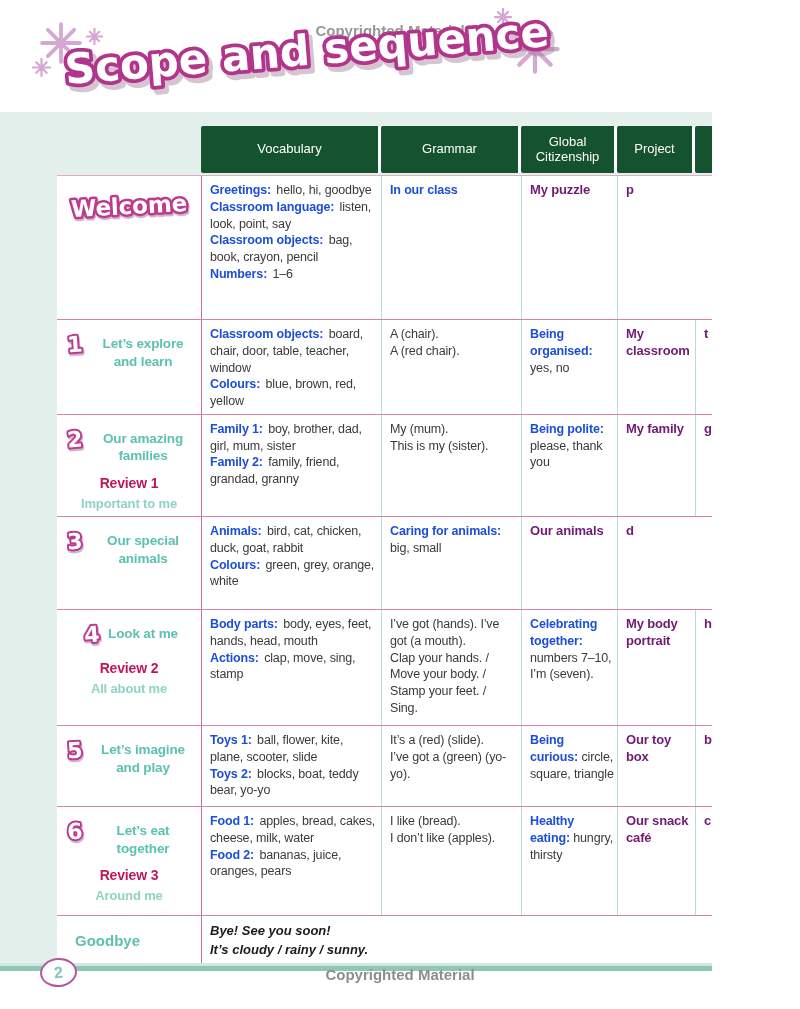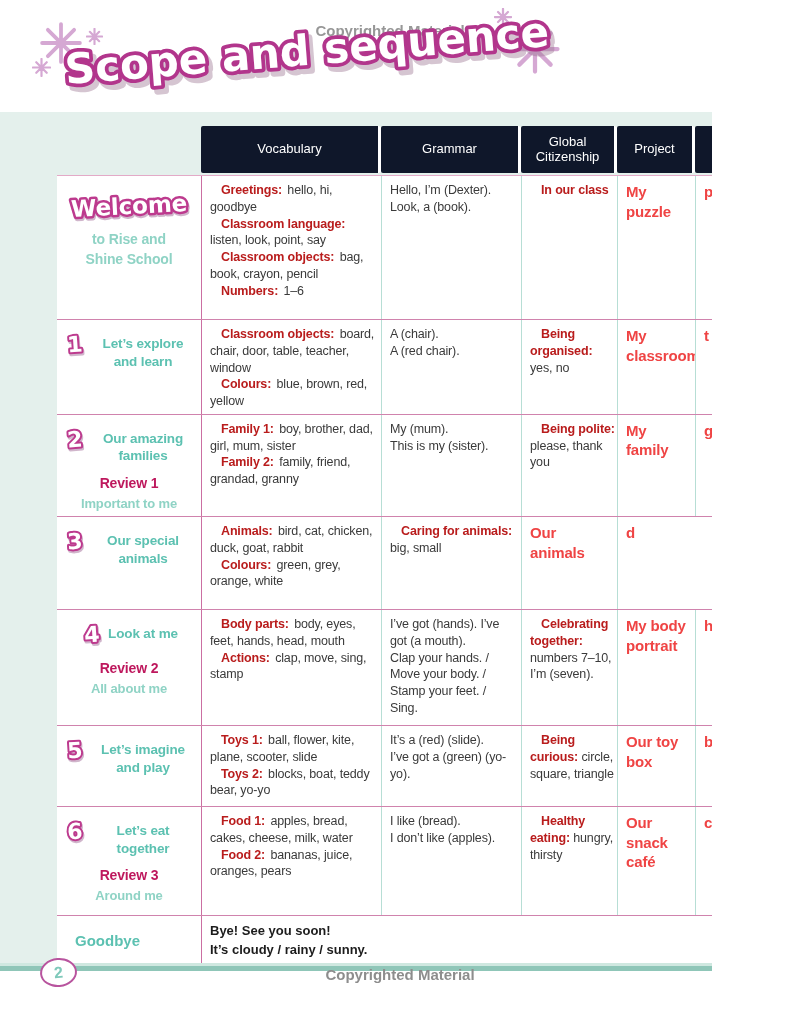--- a/index.html
+++ b/index.html
@@ -15,57 +15,57 @@
         fill:#ffffff;stroke:#b2358c;stroke-width:7.5px;stroke-linejoin:round;paint-order:stroke fill;}
   .sparkle{position:absolute;z-index:1;}
   .sparkle path{stroke:#d5a8d3;stroke-linecap:round;fill:none;}
 
   
   .band{position:absolute;left:0;top:112px;width:800px;height:852px;background:#e4f0ec;}
 
   
   .tbl{position:absolute;left:57px;top:14px;width:691px;}
   .thead{display:grid;grid-template-columns:144px 180px 140px 96px 78px 53px;height:47px;}
-  .th{background:#0f172a;color:#fff;font-size:13px;line-height:1.15;text-align:center;
+  .th{background:#14532d;color:#fff;font-size:13px;line-height:1.15;text-align:center;
       display:flex;align-items:center;justify-content:center;border-right:3px solid #fff;border-radius:2px;padding:2px;}
   .th:last-child{border-right:none;padding-left:27px;}
   .th-spacer{background:transparent;border:none;}
 
   .tbody{margin-top:2px;background:#fff;border-right:1px solid #b7ded5;
          border-top:1px solid #e3aac7;}
   .row{display:grid;grid-template-columns:144px 180px 140px 96px 78px 53px;
        border-bottom:1.5px solid #d083ad;}
   .grow{display:grid;grid-template-columns:144px 547px;border-bottom:1.5px solid #d083ad;}
   .cell{padding:6px 5px 4px 8px;font-size:12.5px;line-height:1.34;color:#3a3a3a;
         letter-spacing:-0.15px;overflow:hidden;}
-  .cell b{color:#b91c1c;margin-left:11px;}
+  .cell b{color:#1d4ed8;}
   .c-vocab{border-left:1.5px solid #cb6fa2;}
   .c-gram,.c-cit,.c-proj,.c-sound{border-left:1px solid #b7ded5;}
-  .c-proj,.c-sound{font-weight:bold;color:#ef4444;font-size:15px;line-height:1.3;}
+  .c-proj,.c-sound{font-weight:bold;color:#701a75;font-size:13px;line-height:1.3;}
   .c-cit{padding-right:2px;}
   .seg b{padding-right:2px;}
 
   
   .c-unit{padding:12px 6px 4px 6px;text-align:center;}
   .u-line{display:flex;justify-content:center;align-items:flex-start;gap:4px;}
   .u-title{font-weight:bold;color:#5cc1b1;font-size:13.5px;line-height:1.3;max-width:104px;
            display:inline-block;padding-top:3px;}
   .u-sub{font-weight:bold;color:#8fd3c5;font-size:14px;line-height:1.45;max-width:102px;
          margin:2px auto 0 auto;}
   .u-review{font-weight:bold;color:#be185d;font-size:14px;margin-top:9px;}
   .u-review-sub{font-weight:bold;color:#8fd3c5;font-size:13px;margin-top:2px;}
   .bubble{fill:#fff;stroke:#bd3a8e;stroke-linejoin:round;paint-order:stroke fill;
           font-family:"DejaVu Sans",sans-serif;font-weight:bold;}
   .badge-svg{filter:drop-shadow(1.5px 2px 0 rgba(170,120,160,.55));}
 
   
   .g-label{font-weight:bold;color:#5cc1b1;font-size:15px;display:flex;align-items:center;
            padding-left:18px;}
   .g-body{border-left:1.5px solid #cb6fa2;padding:6px 8px;font-size:13px;font-weight:bold;
-          color:#1c1c1c;line-height:1.45;display:flex;flex-direction:column;justify-content:center;}
+          color:#1c1c1c;line-height:1.45;display:flex;flex-direction:column;justify-content:center;font-style:italic;}
 
   
   .footer-line{position:absolute;left:0;top:963px;width:800px;height:5px;background:#8fc6b8;
         border-top:3px solid #cfe8e0;}
   .page-circle{position:absolute;left:40px;top:958px;width:33px;height:25px;background:#fff;
         border:2.5px solid #b8549e;border-radius:50%;display:flex;align-items:center;
         justify-content:center;z-index:3;transform:rotate(-5deg);}
   .page-circle span{color:#7fc9ba;font-weight:bold;font-size:16px;}
   .copyright-bottom{position:absolute;top:966px;left:0;width:800px;text-align:center;
         font-size:15px;font-weight:bold;color:#8d8d8d;z-index:2;}
@@ -104,30 +104,26 @@
           <div class="th">Vocabulary</div>
           <div class="th">Grammar</div>
           <div class="th">Global Citizenship</div>
           <div class="th">Project</div>
           <div class="th">My sounds</div>
         </div>
       <div class="tbody" id="tbody">
           <div class="row" style="min-height: 143px;">
             <div class="cell c-unit"><svg width="124" height="34" class="badge-svg" style="overflow: visible;">
                 <text class="bubble" x="62" y="26" text-anchor="middle" font-size="23" stroke-width="5" transform="rotate(-3 62 17)">Welcome</text>
-              </svg><div class="u-sub">to Rise and Shine School</div></div>
+              </svg></div>
             <div class="cell c-vocab">
               <div class="seg"><b>Greetings:</b> hello, hi, goodbye</div>
               <div class="seg"><b>Classroom language:</b> listen, look, point, say</div>
               <div class="seg"><b>Classroom objects:</b> bag, book, crayon, pencil</div>
               <div class="seg"><b>Numbers:</b> 1–6</div>
-            </div>
-            <div class="cell c-gram">
-              <div class="gline">Hello, I’m (Dexter).</div>
-              <div class="gline">Look, a (book).</div>
             </div>
             <div class="cell c-cit"><b>In our class</b></div>
             <div class="cell c-proj">My puzzle</div>
             <div class="cell c-sound">p</div>
           </div>
           <div class="row" style="min-height: 91px;">
             <div class="cell c-unit">
               <div class="u-line">
                 <svg width="24" height="28" class="badge-svg" style="overflow: visible;">
                   <text class="bubble" x="12" y="20" text-anchor="middle" font-size="22" stroke-width="4" transform="rotate(-4 12 14)">1</text>

